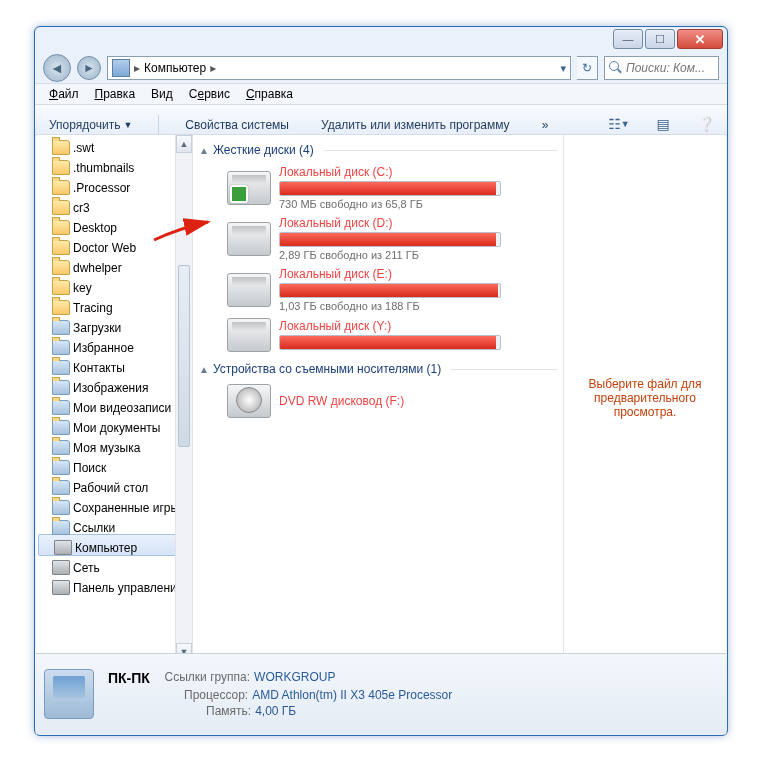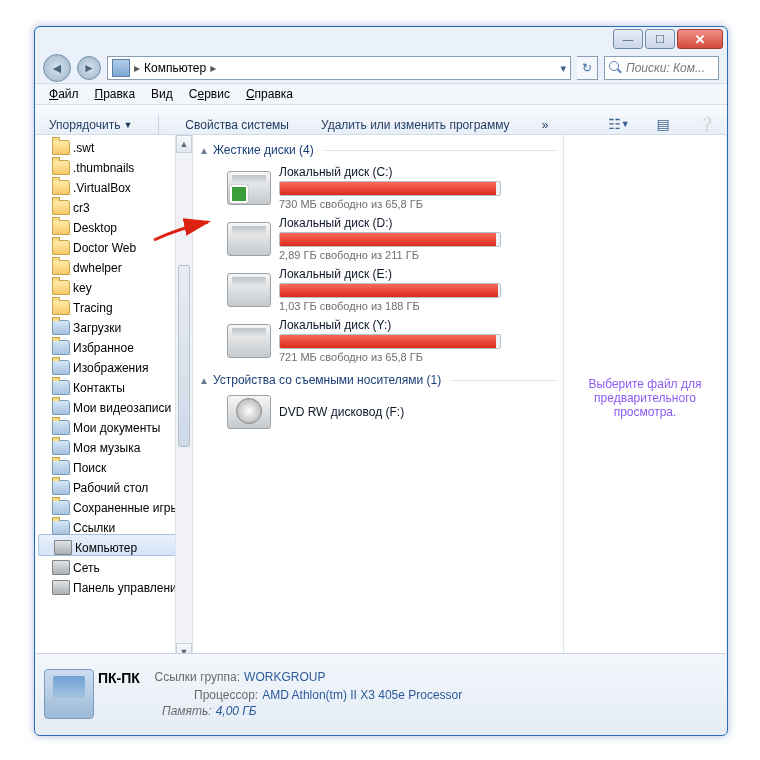--- a/index.html
+++ b/index.html
@@ -38,26 +38,26 @@
 .main{flex:1;border-right:1px solid #e0e5ec;padding:4px 6px;overflow:hidden;}
 .group-hdr{display:flex;align-items:center;color:#1a3e78;padding:4px 0;gap:4px;cursor:default;}
 .group-hdr .tri{font-size:10px;color:#6a7a90;}
 .group-hdr .line{flex:1;height:1px;background:#e0e5ec;margin-left:6px;}
 .drive{display:flex;align-items:center;margin:4px 0 6px 28px;gap:8px;}
 .drive-ic{width:42px;height:32px;background:linear-gradient(#f5f6f7,#c6cacd);border:1px solid #9da2a6;border-radius:3px;position:relative;}
 .drive-ic::before{content:"";position:absolute;left:4px;top:3px;right:4px;height:9px;background:linear-gradient(#bfc3c6,#e5e7e9);border-radius:1px;}
 .drive-ic.os::after{content:"";position:absolute;left:2px;bottom:1px;width:14px;height:14px;background:#3b9e3b;border:2px solid #fff;border-radius:2px;box-shadow:0 0 1px #555;}
 .drive-ic.dvd::before{content:"";position:absolute;left:8px;top:2px;width:24px;height:24px;background:radial-gradient(#fff,#c0c0c0 70%);border:1px solid #888;border-radius:50%;}
 .drive-info{flex:1;}
-.drive-name{color:#0f172a;}
+.drive-name{color:#ef4444;}
 .bar{height:13px;border:1px solid #b7bfc8;border-radius:2px;background:#eef1f4;margin:2px 0;width:220px;overflow:hidden;}
 .bar .fill{height:100%;background:linear-gradient(#fb6a5c,#d92a1b);}
 .drive-sub{color:#6e6e6e;font-size:11px;}
-.preview{width:142px;display:flex;align-items:center;justify-content:center;text-align:center;padding:10px;color:#8b5cf6;}
-.statusbar{position:absolute;left:1px;right:1px;bottom:1px;height:72px;background:linear-gradient(#f3f7fc,#e5ecf5);border-top:1px solid #c8d2de;display:flex;align-items:center;padding:4px 8px;gap:4px;}
+.preview{width:142px;display:flex;align-items:center;justify-content:center;text-align:center;padding:10px;color:#c2410c;}
+.statusbar{position:absolute;left:1px;right:1px;bottom:1px;height:72px;background:linear-gradient(#f3f7fc,#e5ecf5);border-top:1px solid #c8d2de;display:flex;align-items:center;padding:4px 8px;gap:14px;}
 .comp-ic{width:48px;height:48px;background:linear-gradient(#cdddef,#9dbad7);border:1px solid #7a9ac0;border-radius:4px;position:relative;}
 .comp-ic::after{content:"";position:absolute;left:8px;top:6px;right:8px;height:22px;background:linear-gradient(#6fa1d4,#a6c3df);border-radius:2px;}
 .status-lines{display:flex;flex-direction:column;gap:2px;}
 .status-line{display:flex;gap:4px;}
 .status-line .lbl{color:#6a6a6a;text-align:right;}
 .status-line .val{color:#2a5a9a;}
 .status-title{font-size:14px;font-weight:bold;color:#000;}
 .arrow{position:absolute;left:150px;top:218px;width:64px;height:28px;pointer-events:none;}
 .chev{font-size:11px;color:#3b618f;}
 .scrollbar{position:absolute;right:0;top:0;bottom:0;width:16px;background:#f0f2f5;border-left:1px solid #dfe3e9;}
@@ -123,21 +123,21 @@
           <div class="tree-item">
             <div class="fic"></div>
             <span>.swt</span>
           </div>
           <div class="tree-item">
             <div class="fic"></div>
             <span>.thumbnails</span>
           </div>
           <div class="tree-item">
             <div class="fic"></div>
-            <span>.VirtualBox</span>
+            <span>.Processor</span>
           </div>
           <div class="tree-item">
             <div class="fic"></div>
             <span>cr3</span>
           </div>
           <div class="tree-item">
             <div class="fic"></div>
             <span>Desktop</span>
           </div>
           <div class="tree-item">
@@ -159,25 +159,25 @@
           <div class="tree-item special">
             <div class="fic"></div>
             <span>Загрузки</span>
           </div>
           <div class="tree-item special">
             <div class="fic"></div>
             <span>Избранное</span>
           </div>
           <div class="tree-item special">
             <div class="fic"></div>
+            <span>Контакты</span>
+          </div>
+          <div class="tree-item special">
+            <div class="fic"></div>
             <span>Изображения</span>
-          </div>
-          <div class="tree-item special">
-            <div class="fic"></div>
-            <span>Контакты</span>
           </div>
           <div class="tree-item special">
             <div class="fic"></div>
             <span>Мои видеозаписи</span>
           </div>
           <div class="tree-item special">
             <div class="fic"></div>
             <span>Мои документы</span>
           </div>
           <div class="tree-item special">
@@ -257,21 +257,20 @@
               <div class="drive-sub">1,03 ГБ свободно из 188 ГБ</div>
             </div>
           </div>
           <div class="drive">
             <div class="drive-ic"></div>
             <div class="drive-info">
               <div class="drive-name">Локальный диск (Y:)</div>
               <div class="bar">
                 <div class="fill" style="width:98%"></div>
               </div>
-              <div class="drive-sub">721 МБ свободно из 65,8 ГБ</div>
             </div>
           </div>
         </div>
 
       <div class="group-hdr">
         <span class="tri">▲</span>
         <span>Устройства со съемными носителями (1)</span>
           <div class="line"></div>
       </div>
       <div class="drive">
@@ -284,25 +283,25 @@
 
     <div class="preview">
       <span>Выберите файл для предварительного просмотра.</span>
     </div>
   </div>
 
   <div class="statusbar">
     <div class="comp-ic"></div>
     <div class="status-lines">
       <div class="status-line"><span class="status-title">ПК-ПК</span>&nbsp;&nbsp;<span class="lbl">Ссылки группа:</span> <span class="val">WORKGROUP</span></div>
-      <div class="status-line" style="margin-left:96px;">
+      <div class="status-line" style="margin-left:76px;">
           <span class="lbl">Процессор:</span> 
           <span class="val">AMD Athlon(tm) II X3 405e Processor</span>
         </div>
-      <div class="status-line" style="margin-left:64px;font-style:italic;">
+      <div class="status-line" style="margin-left:98px;">
           <span class="lbl">Память:</span> 
           <span class="val">4,00 ГБ</span>
         </div>
     </div>
   </div>
 </div>
 
 <svg class="arrow" viewBox="0 0 64 28">
   <defs>
       <marker id="ah" markerWidth="10" markerHeight="10" refX="8" refY="3" orient="auto">

